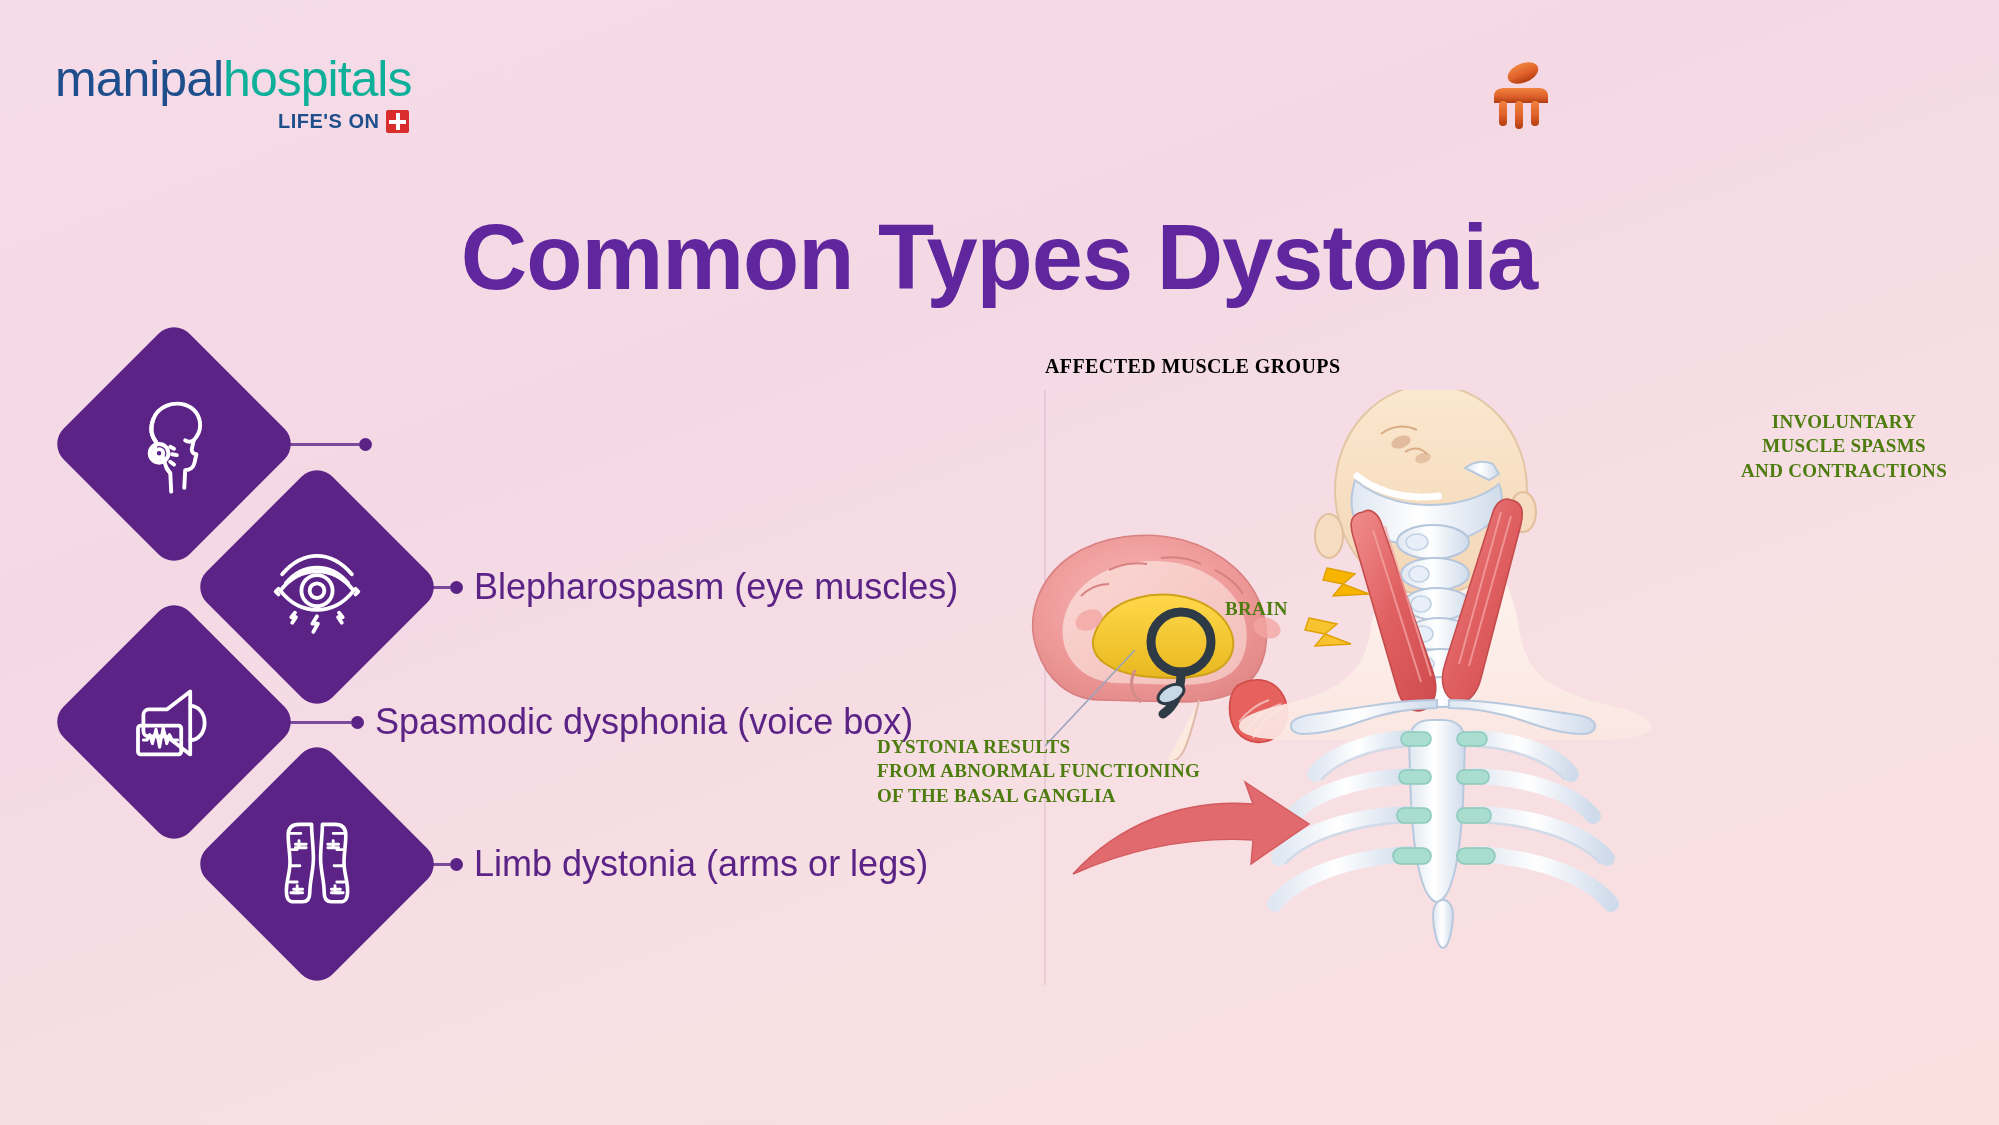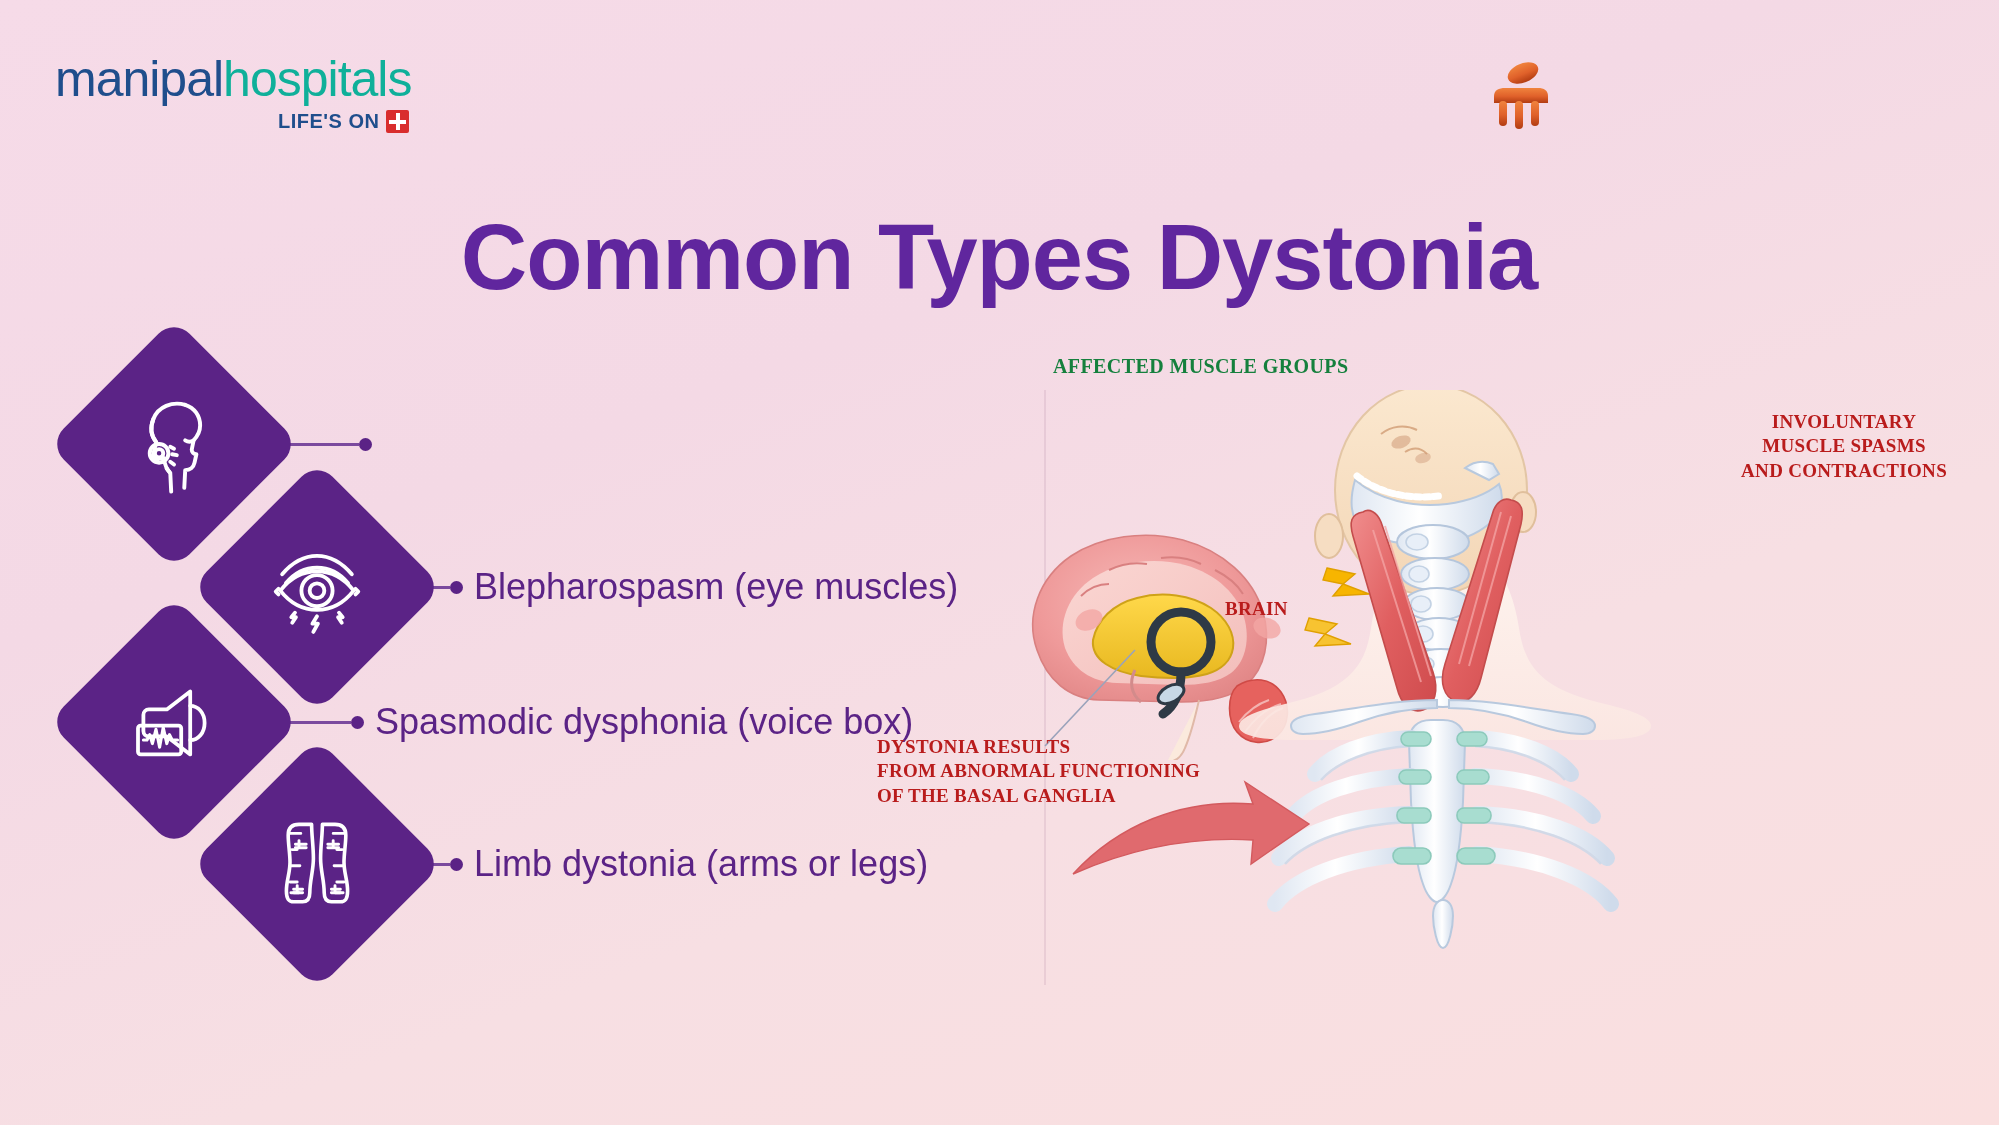--- a/index.html
+++ b/index.html
@@ -57,29 +57,29 @@
   .dys-label {
     font-size:36px; color:#5b2386; white-space:nowrap; margin-left:11px;
     font-family:"Liberation Sans", sans-serif;
   }
 
   
   #right-panel { position:absolute; left:1045px; top:355px; width:954px; height:720px; }
 
   .anno {
     position:absolute; font-family:"Liberation Serif", serif; font-weight:bold;
-    color:#b91c1c; font-size:19px; line-height:1.28; letter-spacing:0.3px;
+    color:#4d7c0f; font-size:19px; line-height:1.28; letter-spacing:0.3px;
   }
   .anno-line { display:block; }
   #anno-involuntary { right:52px; top:55px; text-align:center; }
   #anno-brain { left:180px; top:242px; }
   #anno-basal { left:-168px; top:380px; }
   #anno-affected {
-    left:30px; top:520px; color:#15803d; font-size:20px;
-    font-family:"Liberation Serif", serif; font-weight:bold; letter-spacing:0.4px;margin-left:8px;
+    left:30px; top:520px; color:#000000; font-size:20px;
+    font-family:"Liberation Serif", serif; font-weight:bold; letter-spacing:0.4px;
   }
 
   #brain-art { position:absolute; left:-60px; top:145px; width:360px; height:260px; }
   #spine-art { position:absolute; left:160px; top:35px; width:480px; height:600px; }
   #arrow-art { position:absolute; left:20px; top:415px; width:280px; height:120px; }
 
   .divider { position:absolute; background:rgba(190,150,175,0.25); }
   #v-divider { left:1044px; top:390px; width:2px; height:595px; }
 </style>
 </head>

